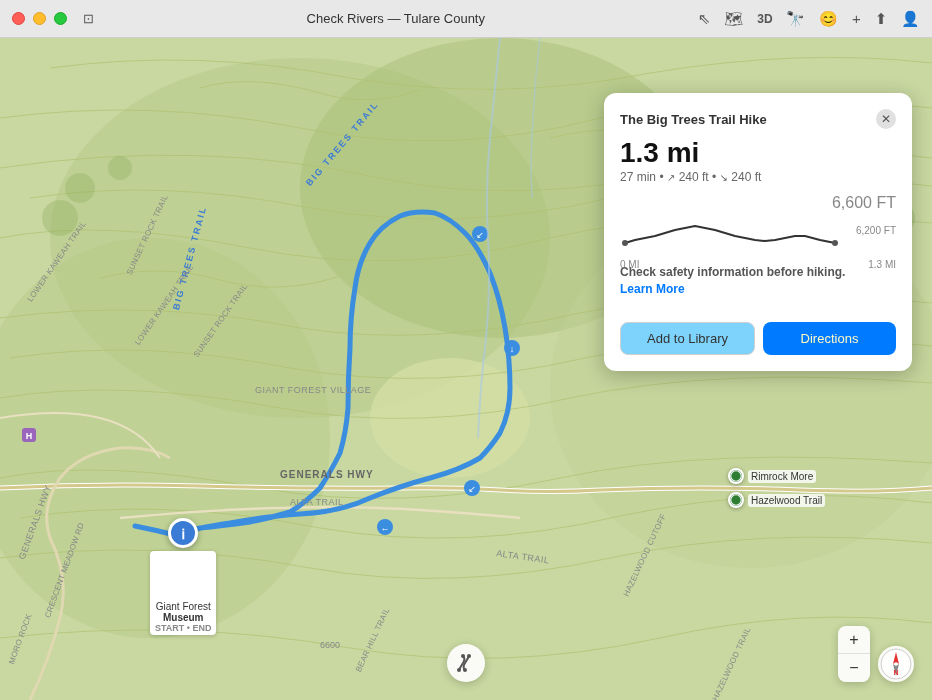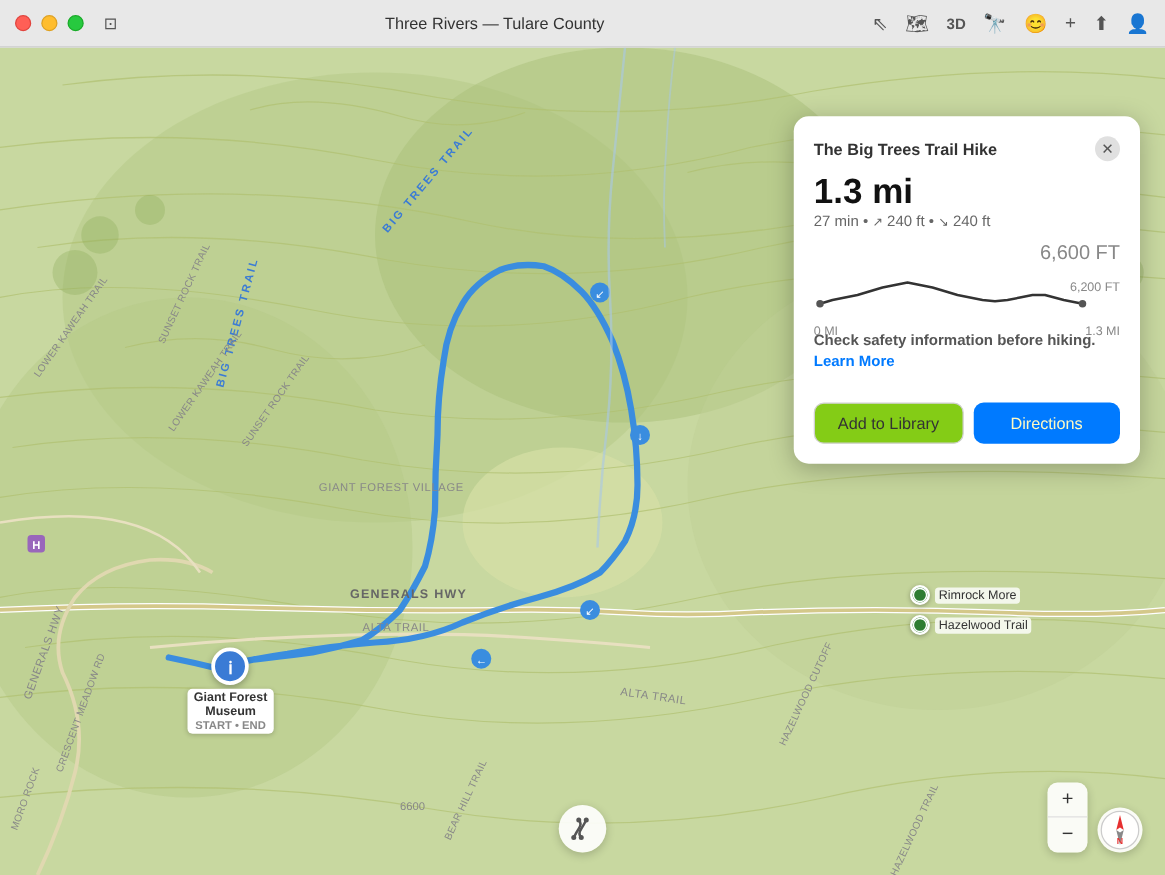--- a/index.html
+++ b/index.html
@@ -43,21 +43,21 @@
       top: 0; left: 0;
       width: 100%;
       height: 100%;
     }
 
     
     #info-panel {
       position: absolute;
       top: 55px;
       right: 20px;
-      width: 277px;
+      width: 308px;
       background: white;
       border-radius: 12px;
       box-shadow: 0 4px 20px rgba(0,0,0,0.25);
       padding: 16px;
       z-index: 200;
     }
 
     #panel-header {
       display: flex;
       justify-content: space-between;
@@ -126,21 +126,21 @@
     .panel-buttons {
       display: flex;
       gap: 8px;
     }
 
     .btn-library {
       flex: 1;
       padding: 8px 10px;
       border: 1px solid #d0d0d0;
       border-radius: 8px;
-      background: #84cc16;
+      background: #7dd3fc;
       font-size: 13px;
       font-weight: 500;
       color: #333;
       cursor: pointer;
     }
 
     .btn-directions {
       flex: 1;
       padding: 8px 10px;
       border: none;
@@ -260,21 +260,21 @@
 </head>
 <body>
 
 <div id="titlebar">
   <div class="traffic-lights">
     <div class="traffic-light tl-close"></div>
     <div class="traffic-light tl-minimize"></div>
     <div class="traffic-light tl-maximize"></div>
   </div>
   <span class="window-icon">⊡</span>
-  <span class="window-title">Three Rivers — Tulare County</span>
+  <span class="window-title">Check Rivers — Tulare County</span>
   <div class="toolbar-icons">
     <span class="toolbar-icon">⇖</span>
     <span class="toolbar-icon">🗺</span>
     <span class="toolbar-icon" style="font-size:12px;font-weight:700;">3D</span>
     <span class="toolbar-icon">🔭</span>
     <span class="toolbar-icon">😊</span>
     <span class="toolbar-icon">+</span>
     <span class="toolbar-icon">⬆</span>
     <span class="toolbar-icon">👤</span>
   </div>
@@ -384,21 +384,21 @@
 
     <text x="30" y="490" fill="#888" font-size="9" letter-spacing="0.5" transform="rotate(-70, 50, 510)">GENERALS HWY</text>
 
     <rect x="22" y="390" width="14" height="14" rx="3" fill="#9966bb"></rect>
     <text x="29" y="401" fill="white" font-size="9" text-anchor="middle" font-weight="700">H</text>
   </svg>
 
   <div class="marker" style="top: 480px; left: 150px;">
     <div class="marker-circle">ℹ</div>
     <div class="marker-label">
-      <div style="font-weight:700;">Giant Forest</div>
+      <div style="font-weight:400;margin-top:48px;">Giant Forest</div>
       <div style="font-weight:700;">Museum</div>
       <div style="font-size:9px; color:#888;">START • END</div>
     </div>
   </div>
 
   <div style="position:absolute; top:430px; left:728px; display:flex; align-items:center; gap:4px; z-index:110;">
     <div class="trail-icon" style="position:relative; width:16px; height:16px;">
       <svg width="16" height="16" viewBox="0 0 16 16">
           <circle cx="8" cy="8" r="7" fill="#2e7d32" stroke="white" stroke-width="1.5"></circle>
         </svg>

